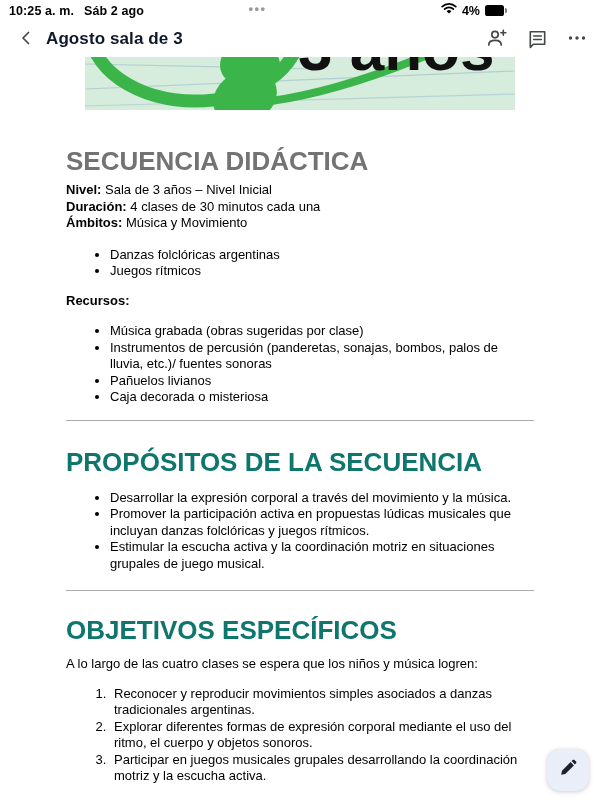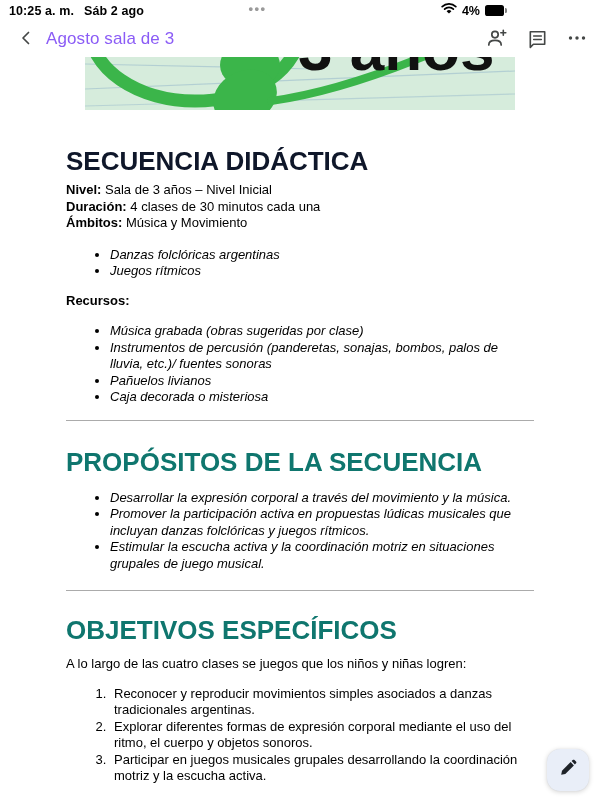--- a/index.html
+++ b/index.html
@@ -24,42 +24,42 @@
   .statusbar .right{position:absolute;right:8px;top:3px;display:flex;align-items:center;gap:5px;}
   .batt{display:inline-block;position:relative;width:22px;height:11px;}
   .batt .body{position:absolute;left:0;top:0;width:19px;height:11px;background:#000;border-radius:2.6px;}
   .batt .tip{position:absolute;right:0;top:3.2px;width:2px;height:4.6px;background:#000;border-radius:0 1.5px 1.5px 0;opacity:.5;}
   
   .toolbar{
     position:absolute;top:22px;left:0;width:600px;height:35px;background:#fff;
   }
   .back{position:absolute;left:13px;top:5px;width:26px;height:26px;display:flex;align-items:center;justify-content:center;}
   .doc-title{
-    position:absolute;left:46px;top:7px;font-size:17px;color:#8b5cf6;letter-spacing:.1px;
+    position:absolute;left:46px;top:7px;font-size:17px;color:#0f172a;letter-spacing:.1px;font-weight:bold;
   }
   .tb-actions{position:absolute;right:10px;top:5px;display:flex;align-items:center;gap:14px;}
   .tb-btn{width:26px;height:26px;display:flex;align-items:center;justify-content:center;}
   
   .doc{
     position:absolute;top:57px;left:0;width:600px;height:743px;overflow:hidden;
     padding:0 66px;box-sizing:border-box;
     font-size:13px;line-height:16.5px;color:#000;
   }
   .hero{
     margin-left:19px;width:430px;height:53px;display:block;overflow:hidden;
   }
   h1.h{
-    font-size:26px;line-height:30px;font-weight:700;margin:36px 0 0 0;color:#0f172a;letter-spacing:0;
+    font-size:26px;line-height:30px;font-weight:700;margin:36px 0 0 0;color:#737373;letter-spacing:0;
   }
   .meta{margin:6px 0 0 0;}
   .meta b{font-weight:700;}
   ul.blt,ol.num{
     margin:0;padding:0 0 0 44px;
   }
-  ul.blt{margin-top:15px;font-style:italic;}
+  ul.blt{margin-top:15px;}
   ul.blt li{list-style:disc;padding-left:0;margin:0;}
   .lbl{font-weight:700;margin-top:13px;}
   ul.blt.r{margin-top:14px;}
   hr.rule{
     border:none;border-top:1.6px solid #ababab;margin:14px 0 0 0;
   }
   h2.h{
     font-size:26px;line-height:30px;font-weight:700;margin:26px 0 0 0;color:#0f766e;
   }
   h2.h.obj{margin-top:24px;}
@@ -183,21 +183,21 @@
   <ul class="blt p">
     <li>Desarrollar la expresión corporal a través del movimiento y la música.</li>
     <li>Promover la participación activa en propuestas lúdicas musicales que incluyan danzas folclóricas y juegos rítmicos.</li>
     <li>Estimular la escucha activa y la coordinación motriz en situaciones grupales de juego musical.</li>
   </ul>
 
   <hr class="rule" style="margin-top:18px">
 
   <h2 class="h obj">OBJETIVOS ESPECÍFICOS</h2>
 
-  <p class="intro">A lo largo de las cuatro clases se juegos que los niños y niñas logren:</p>
+  <p class="intro">A lo largo de las cuatro clases se espera que los niños y música logren:</p>
 
   <ol class="num">
     <li>Reconocer y reproducir movimientos simples asociados a danzas tradicionales argentinas.</li>
     <li>Explorar diferentes formas de expresión corporal mediante el uso del ritmo, el cuerpo y objetos sonoros.</li>
     <li>Participar en juegos musicales grupales desarrollando la coordinación motriz y la escucha activa.</li>
   </ol>
 
 </div>
 
 <div class="fab">

